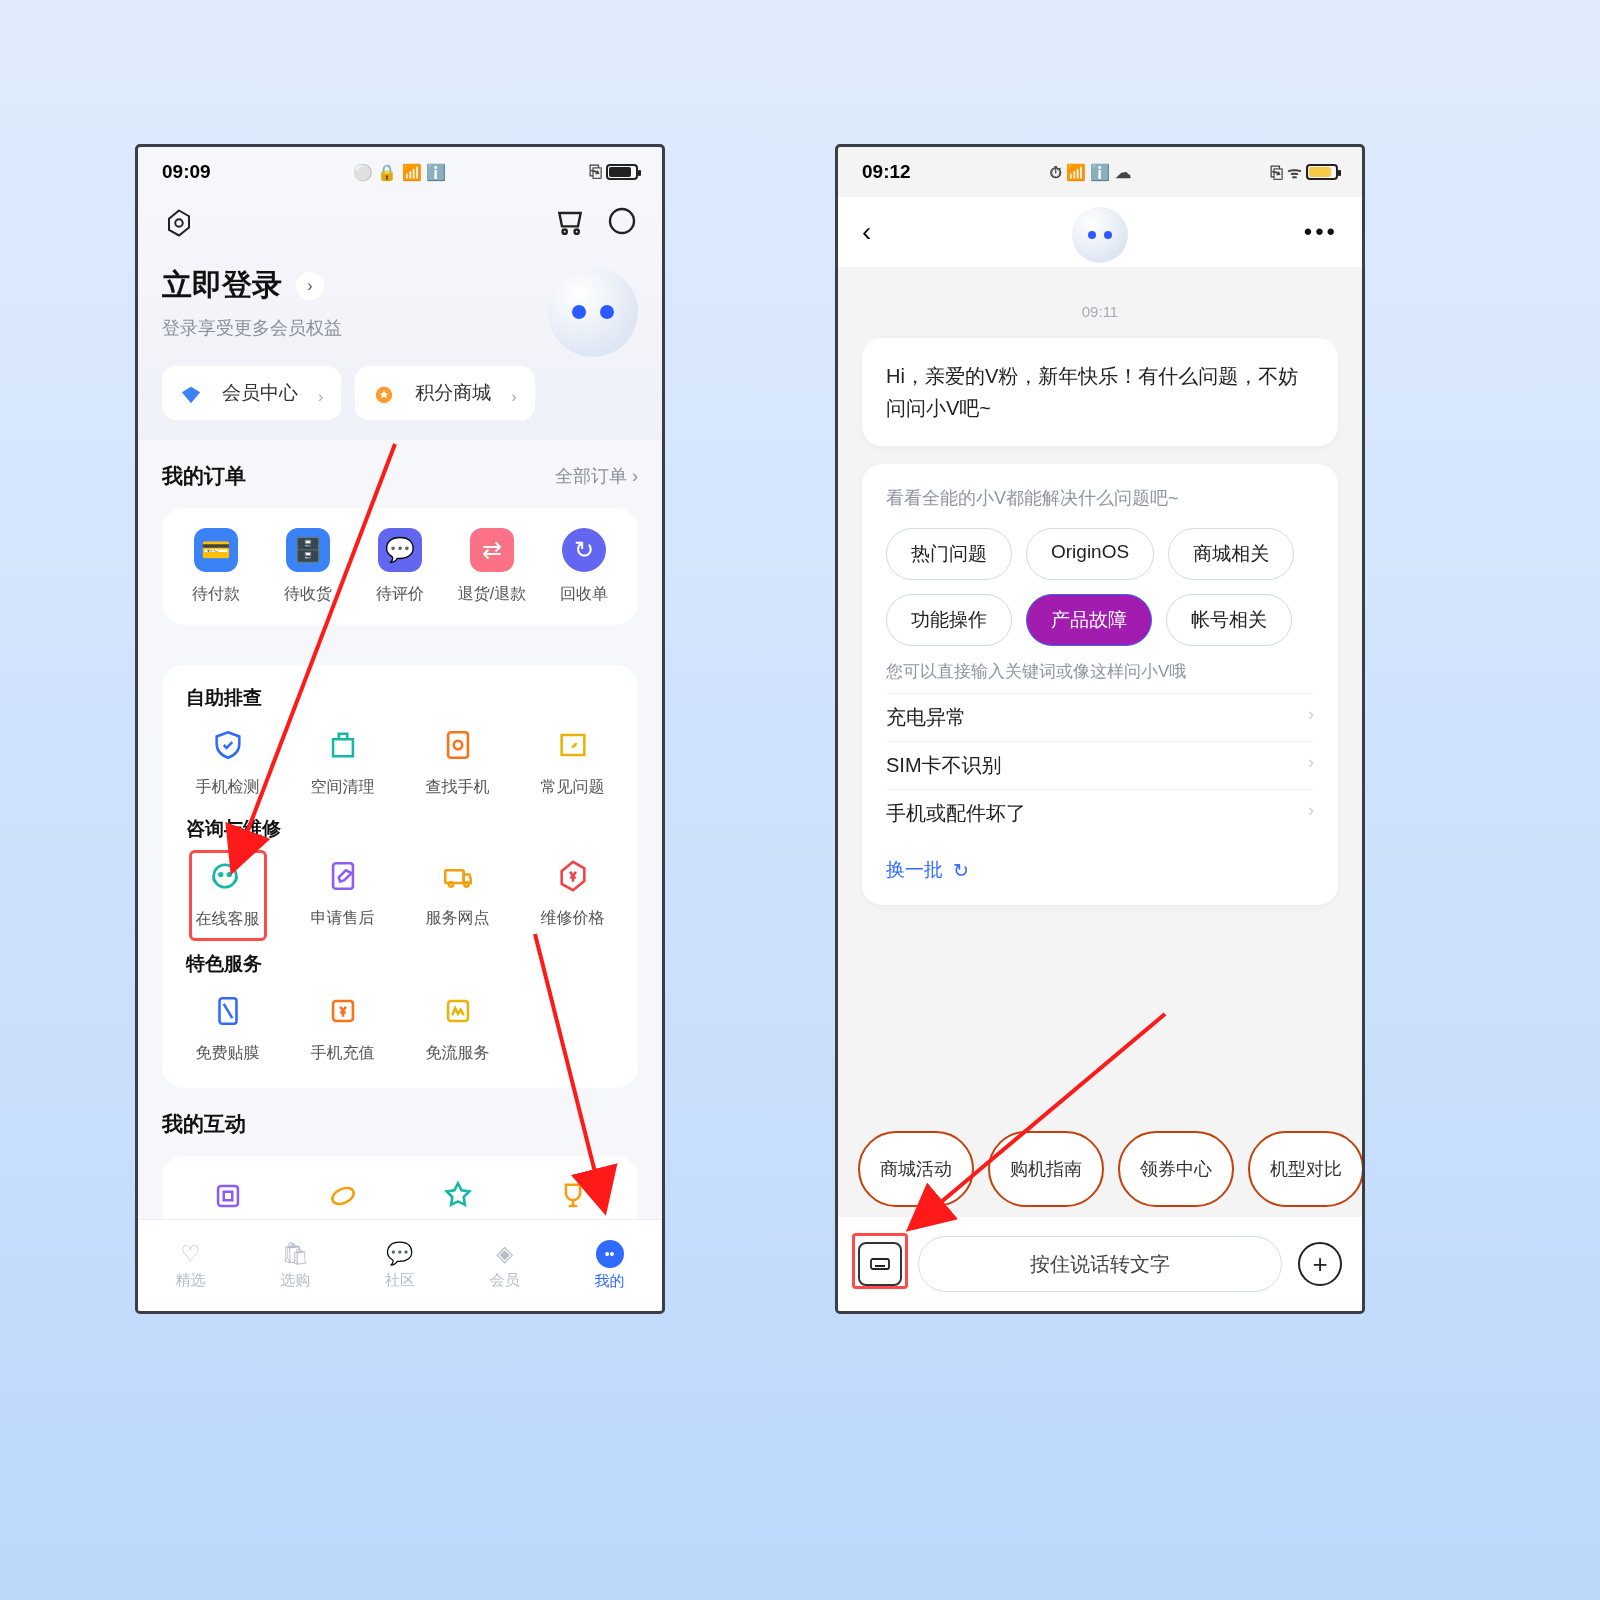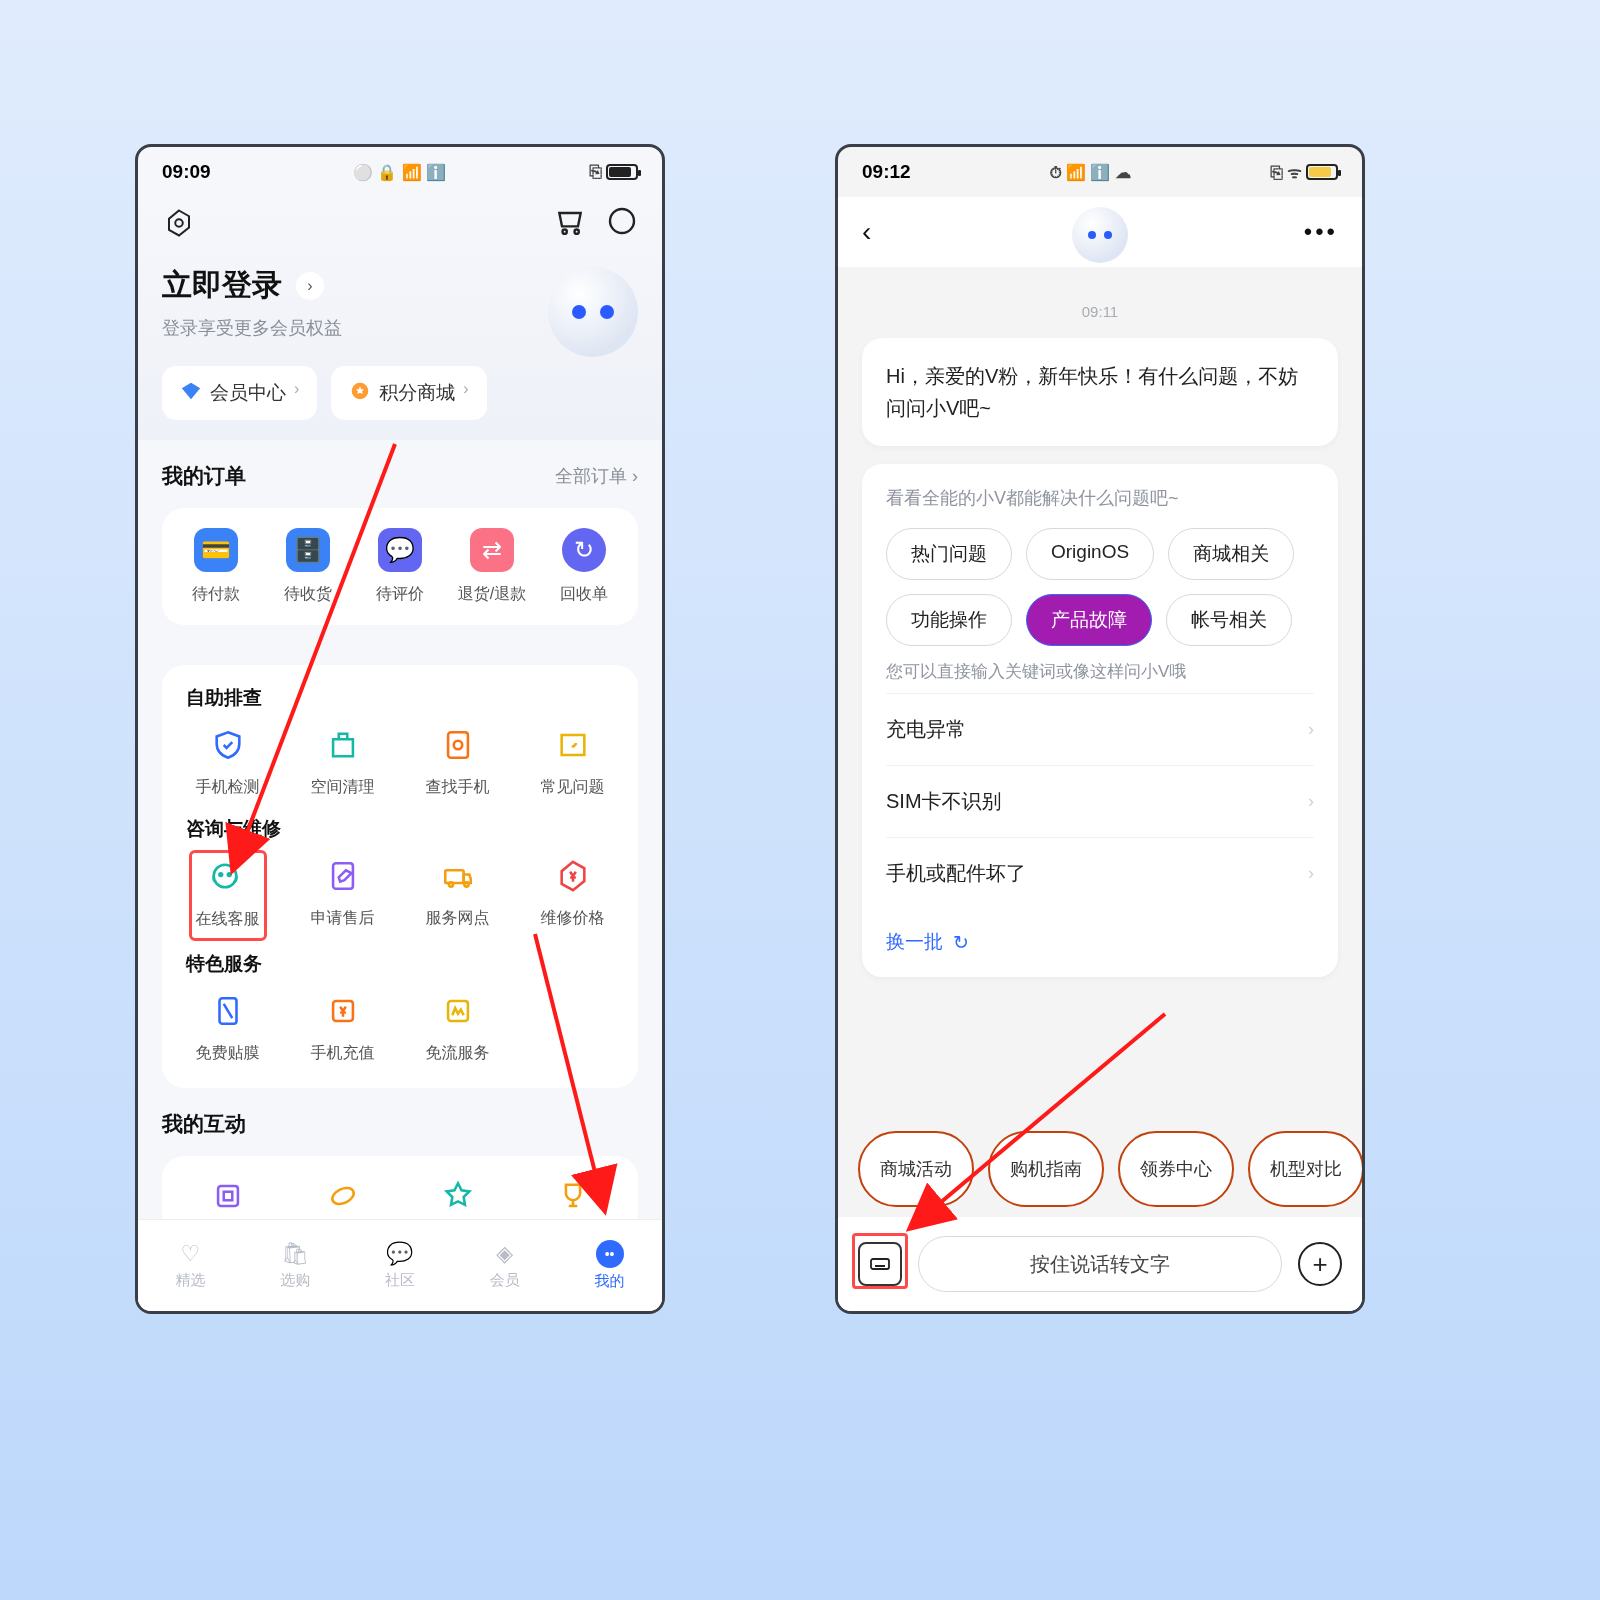--- a/index.html
+++ b/index.html
@@ -7,21 +7,21 @@
     width: 1600px; height: 1600px;
     background: linear-gradient(180deg, #e0ecfd 0%, #bdd8fb 100%);
     font-family: -apple-system, "PingFang SC", "Helvetica Neue", Arial, sans-serif;
     position: relative;
   }
   .phone {
     position: absolute;
     width: 530px; height: 1170px;
     background: #f6f7fb;
     border: 3px solid #3a3f47;
-    border-radius: 16px;
+    border-radius: 5px;
     overflow: hidden;
   }
   .phone-left  { left: 135px; top: 144px; }
   .phone-right { left: 835px; top: 144px; background: #f4f4f4; }
 
   
   .statusbar {
     height: 50px; display: flex; justify-content: space-between;
     align-items: center; padding: 0 24px; font-size: 19px; font-weight: 600;
   }
@@ -52,21 +52,21 @@
     width:90px;height:90px;border-radius:50%;
     background: radial-gradient(circle at 35% 30%, #fff 0%, #dfe6f3 70%);
     overflow:hidden;
   }
   .bot-face { position:absolute; left:50%; top:50%; transform:translate(-50%,-50%); text-align:center; }
   .bot-eyes { display:flex; gap:14px; justify-content:center; }
   .bot-eye { width:14px;height:14px;background:#2b5bff;border-radius:50%; }
 
   .chips { display:flex; gap:14px; margin-top:26px; }
   .chip {
-    display:flex; align-items:flex-start; gap:8px;
+    display:flex; align-items:flex-end; gap:20px;
     background:#fff; border-radius:14px; padding:14px 18px;
     font-size:19px; color:#333; font-weight:500;
   }
   .chip .chev { color:#aaa; font-size:16px; }
 
   
   .section { padding: 22px 24px 0; }
   .sec-head { display:flex; justify-content:space-between; align-items:center; }
   .sec-title { font-size:21px; font-weight:700; color:#111; }
   .sec-link { font-size:18px; color:#8a8f99; }
@@ -128,22 +128,22 @@
   }
   .menu-title { font-size:18px; color:#8f949e; margin-bottom:18px; }
   .tagrow { display:flex; flex-wrap:wrap; gap:14px; margin-bottom:14px; }
   .tag {
     border:1.5px solid #d5d9e0; border-radius:999px;
     padding:12px 24px; font-size:19px; color:#222;
   }
   .tag.active { background:#a21caf; color:#fff; border-color:#2f6bff; }
   .hint { font-size:17px; color:#8f949e; margin:12px 0 10px; }
   .qitem {
-    display:flex; justify-content:space-between; align-items:center;
-    padding:22px 0; font-size:20px; color:#222;
+    display:flex; justify-content:space-between; 
+    padding:10px 0; font-size:20px; color:#222;
     border-top:1px solid #f0f1f4;
     gap:9px;
   }
   .qitem:first-of-type { border-top:none; }
   .qitem .chev { color:#cdd1d9; font-size:18px; }
   .refresh { color:#2f6bff; font-size:19px; padding-top:20px; display:flex; align-items:center; gap:10px; }
 
   .quick-row {
     position:absolute; left:0; right:0; bottom:104px;
     display:flex; gap:14px; padding:0 20px; overflow:hidden; white-space:nowrap;

